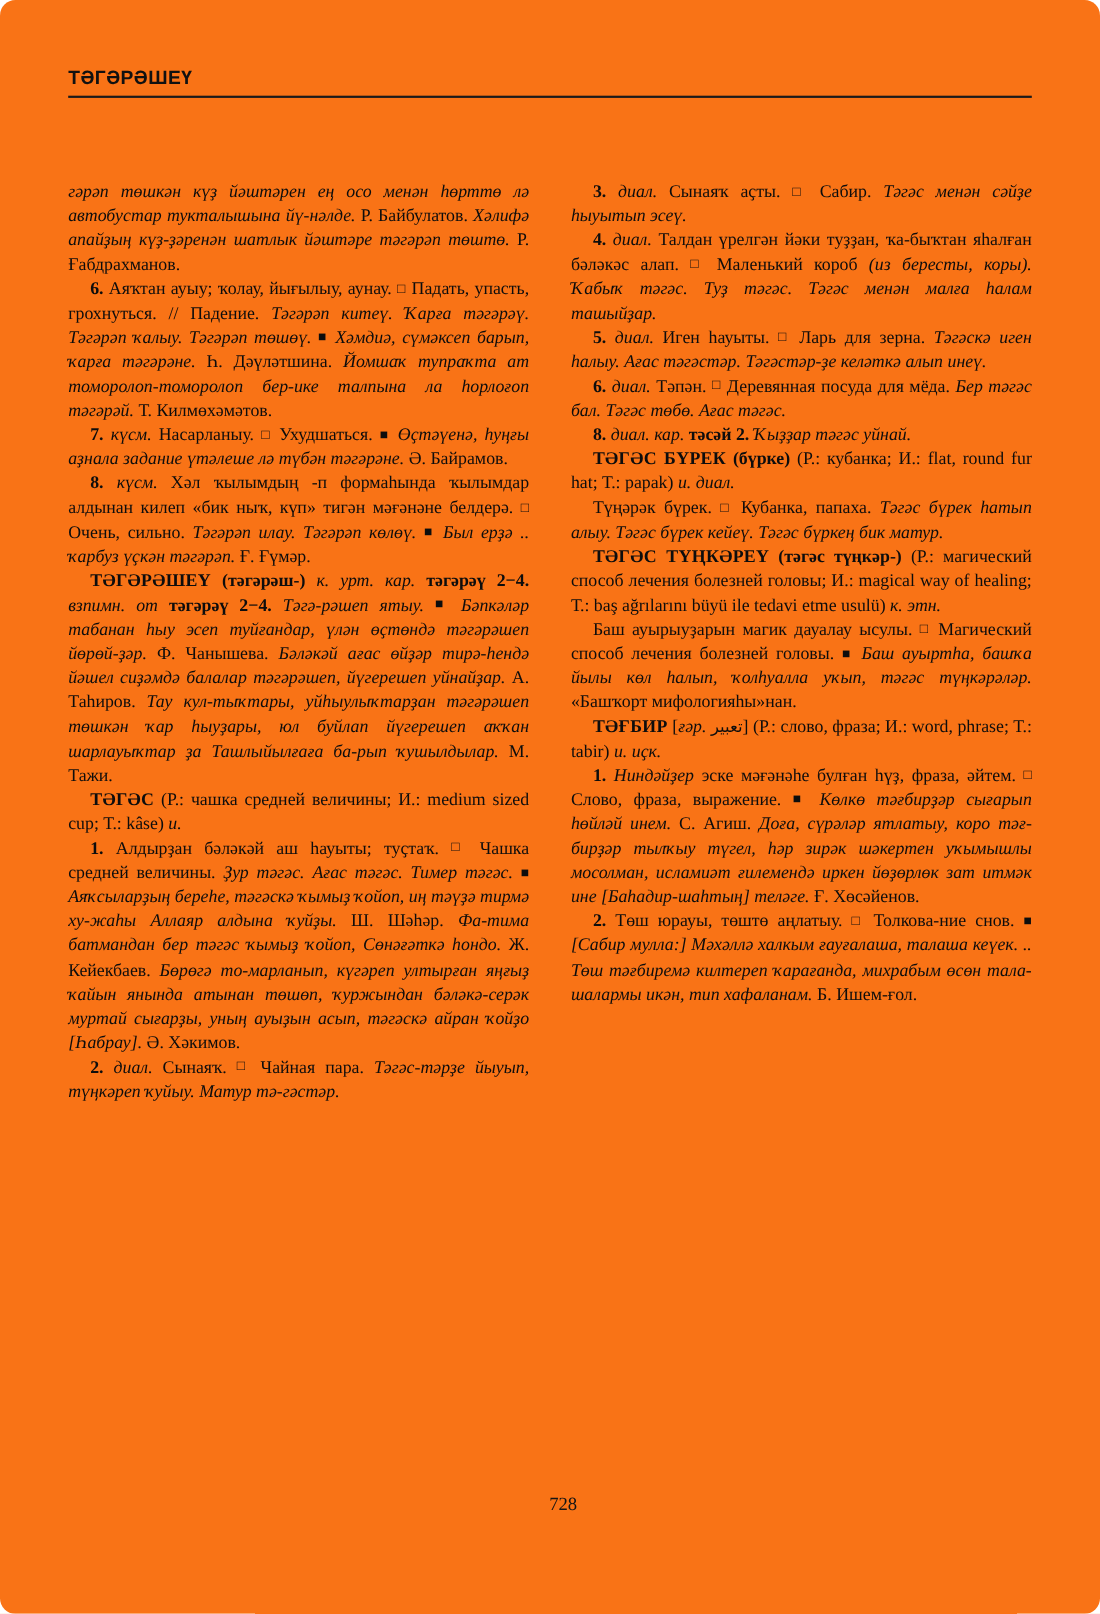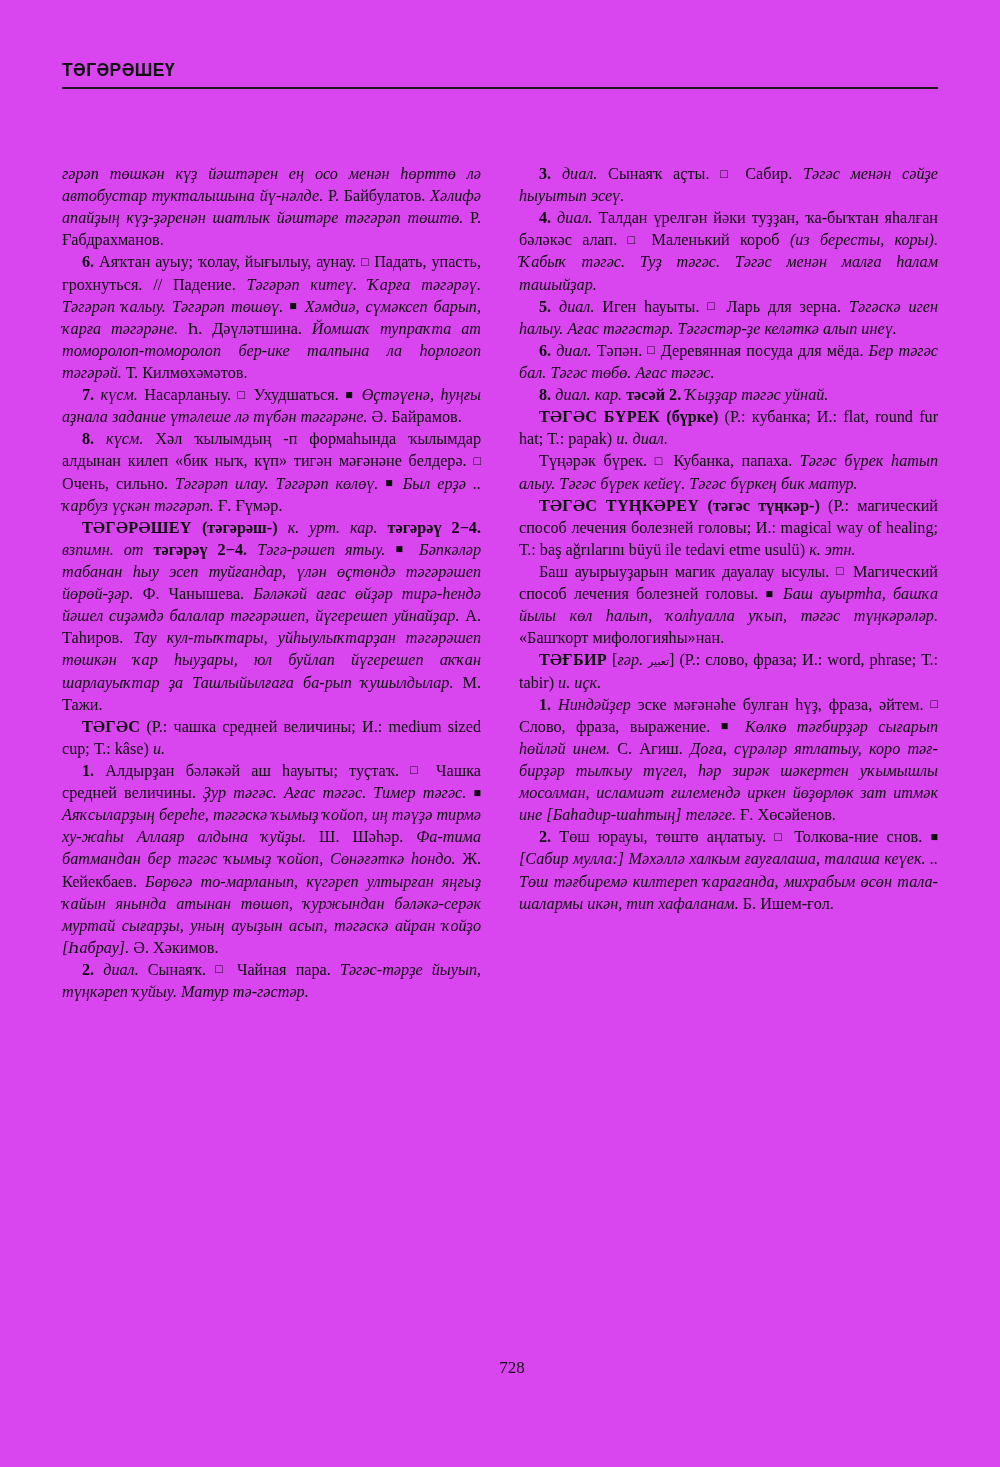--- a/index.html
+++ b/index.html
@@ -4,24 +4,25 @@
 <style>
   html, body {
     margin: 0;
     padding: 0;
     background: #ffffff;
   }
   .page {
     position: relative;
     width: 1000px;
     height: 1467px;
-    background: #d946ef;
+    background: #f97316;
     font-family: "Liberation Serif", "DejaVu Serif", serif;
     color: #0d0d0d;
     overflow: hidden;
+    border-radius: 14px;
   }
   .header {
     position: absolute;
     left: 62px;
     top: 62px;
     width: 876px;
   }
   .running-head {
     font-family: "Liberation Sans", "DejaVu Sans", sans-serif;
     font-weight: bold;
@@ -72,21 +73,21 @@
     font-size: 12.5px;
     vertical-align: 1.5px;
   }
   .sq-filled::before {
     content: "\25A0";
     font-size: 12.5px;
     vertical-align: 1.5px;
   }
   .arabic {
     font-family: "DejaVu Sans", sans-serif;
-    font-size: 11px;
+    font-size: 15px;
     direction: rtl;
     unicode-bidi: isolate;
   }
   .pagenum {
     position: absolute;
     left: 0;
     top: 1358px;
     width: 1000px;
     text-align: center;
     font-size: 17px;

